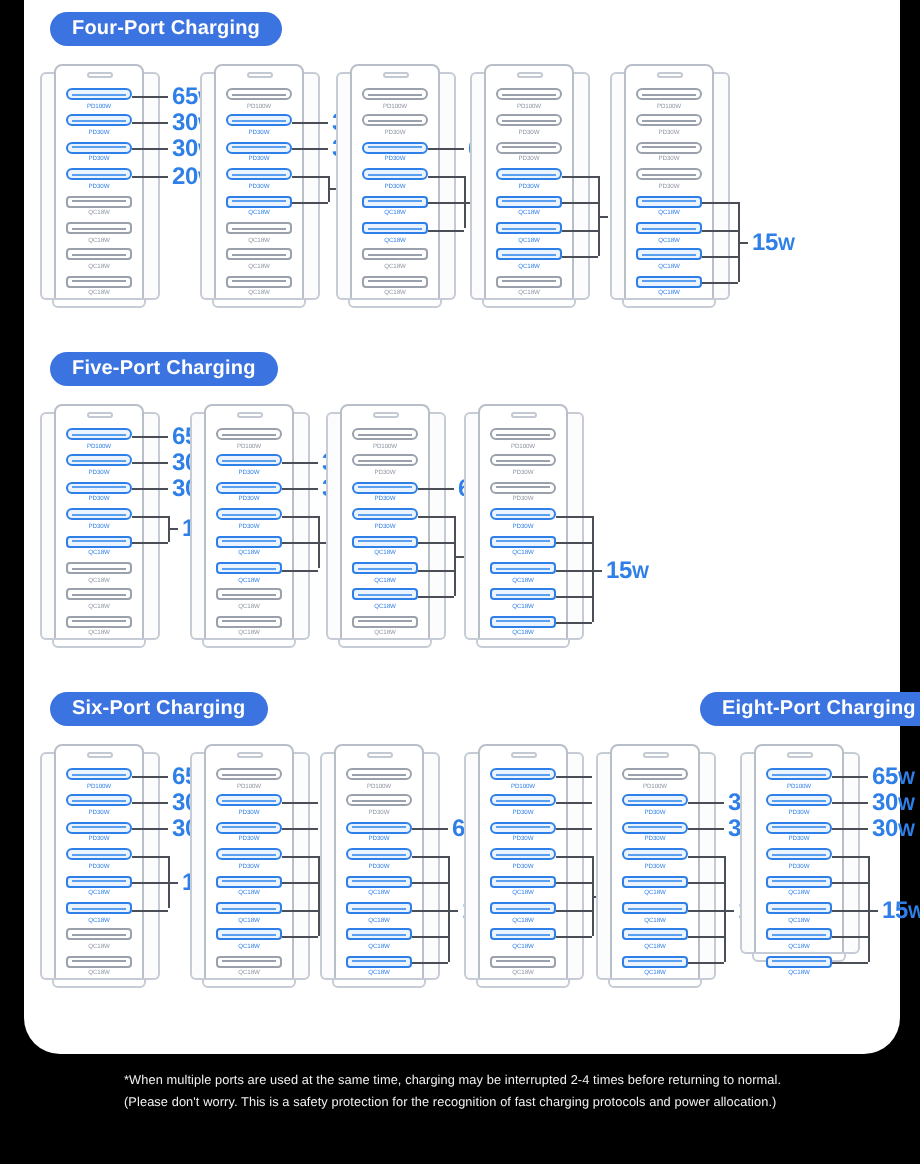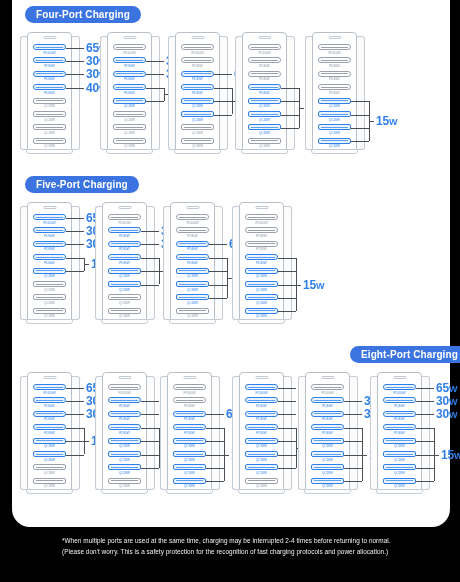--- a/index.html
+++ b/index.html
@@ -154,20 +154,21 @@
   }
 </style>
 </head>
 <body>
 
 <div id="root">
   <div class="card"></div>
 
   <div class="pill" id="pill-0" style="left:25px;  top:6px;">Four-Port Charging</div>
   <div class="pill" id="pill-1" style="left:25px;  top:176px;">Five-Port Charging</div>
+  <div class="pill" id="pill-2" style="left:25px;  top:346px;">Six-Port Charging</div>
   <div class="pill" id="pill-4" style="left:350px; top:346px;">Eight-Port Charging</div>
 
   <div id="devices-layer">
       <div class="device" style="left: 20px; top: 32px; width: 60px; height: 122px;">
         <div class="dev-side"></div>
         <div class="dev-side2"></div>
         <div class="dev-body"></div>
         <div class="dev-top-slot"></div>
         <div class="dev-base"></div>
         <div class="port c on" style="top: 12px;">
@@ -226,21 +227,21 @@
           </div>
           <div class="plabel">QC18W</div>
         </div>
         <div class="lead" style="left: 46px; top: 15.5px; width: 18px;"></div>
         <div class="watt" style="left: 66px; top: 9.5px;"><span>65</span><span class="u">W</span></div>
         <div class="lead" style="left: 46px; top: 28.9px; width: 18px;"></div>
         <div class="watt" style="left: 66px; top: 22.9px;"><span>30</span><span class="u">W</span></div>
         <div class="lead" style="left: 46px; top: 42.3px; width: 18px;"></div>
         <div class="watt" style="left: 66px; top: 36.3px;"><span>30</span><span class="u">W</span></div>
         <div class="lead" style="left: 46px; top: 55.7px; width: 18px;"></div>
-        <div class="watt" style="left: 66px; top: 49.7px;"><span>40</span><span class="u">W</span></div>
+        <div class="watt" style="left: 66px; top: 49.7px;"><span>20</span><span class="u">W</span></div>
       </div>
       <div class="device" style="left: 100px; top: 32px; width: 60px; height: 122px;">
         <div class="dev-side"></div>
         <div class="dev-side2"></div>
         <div class="dev-body"></div>
         <div class="dev-top-slot"></div>
         <div class="dev-base"></div>
         <div class="port c" style="top: 12px;">
           <div class="slot">
             <div class="bar"></div>
@@ -1174,21 +1175,21 @@
         <div class="watt" style="left: 66px; top: 36.3px;"><span>30</span><span class="u">W</span></div>
         <div class="lead" style="left: 46px; top: 55.7px; width: 18px;"></div>
         <div class="lead" style="left: 46px; top: 69.1px; width: 18px;"></div>
         <div class="lead" style="left: 46px; top: 82.5px; width: 18px;"></div>
         <div class="lead" style="left: 46px; top: 95.9px; width: 18px;"></div>
         <div class="lead" style="left: 46px; top: 109.3px; width: 18px;"></div>
         <div class="brace-v" style="left: 64px; top: 55.7px; height: 53.6px;"></div>
         <div class="lead" style="left: 64px; top: 82.5px; width: 5px;"></div>
         <div class="watt" style="left: 71px; top: 76.5px;"><span>15</span><span class="u">W</span></div>
       </div>
-      <div class="device" style="left: 370px; top: 372px; width: 60px; height: 122px;">
+      <div class="device" style="left: 370px; top: 372px; width: 60px; height: 109px;">
         <div class="dev-side"></div>
         <div class="dev-side2"></div>
         <div class="dev-body"></div>
         <div class="dev-top-slot"></div>
         <div class="dev-base"></div>
         <div class="port c on" style="top: 12px;">
           <div class="slot">
             <div class="bar"></div>
             <div class="bar2"></div>
           </div>

